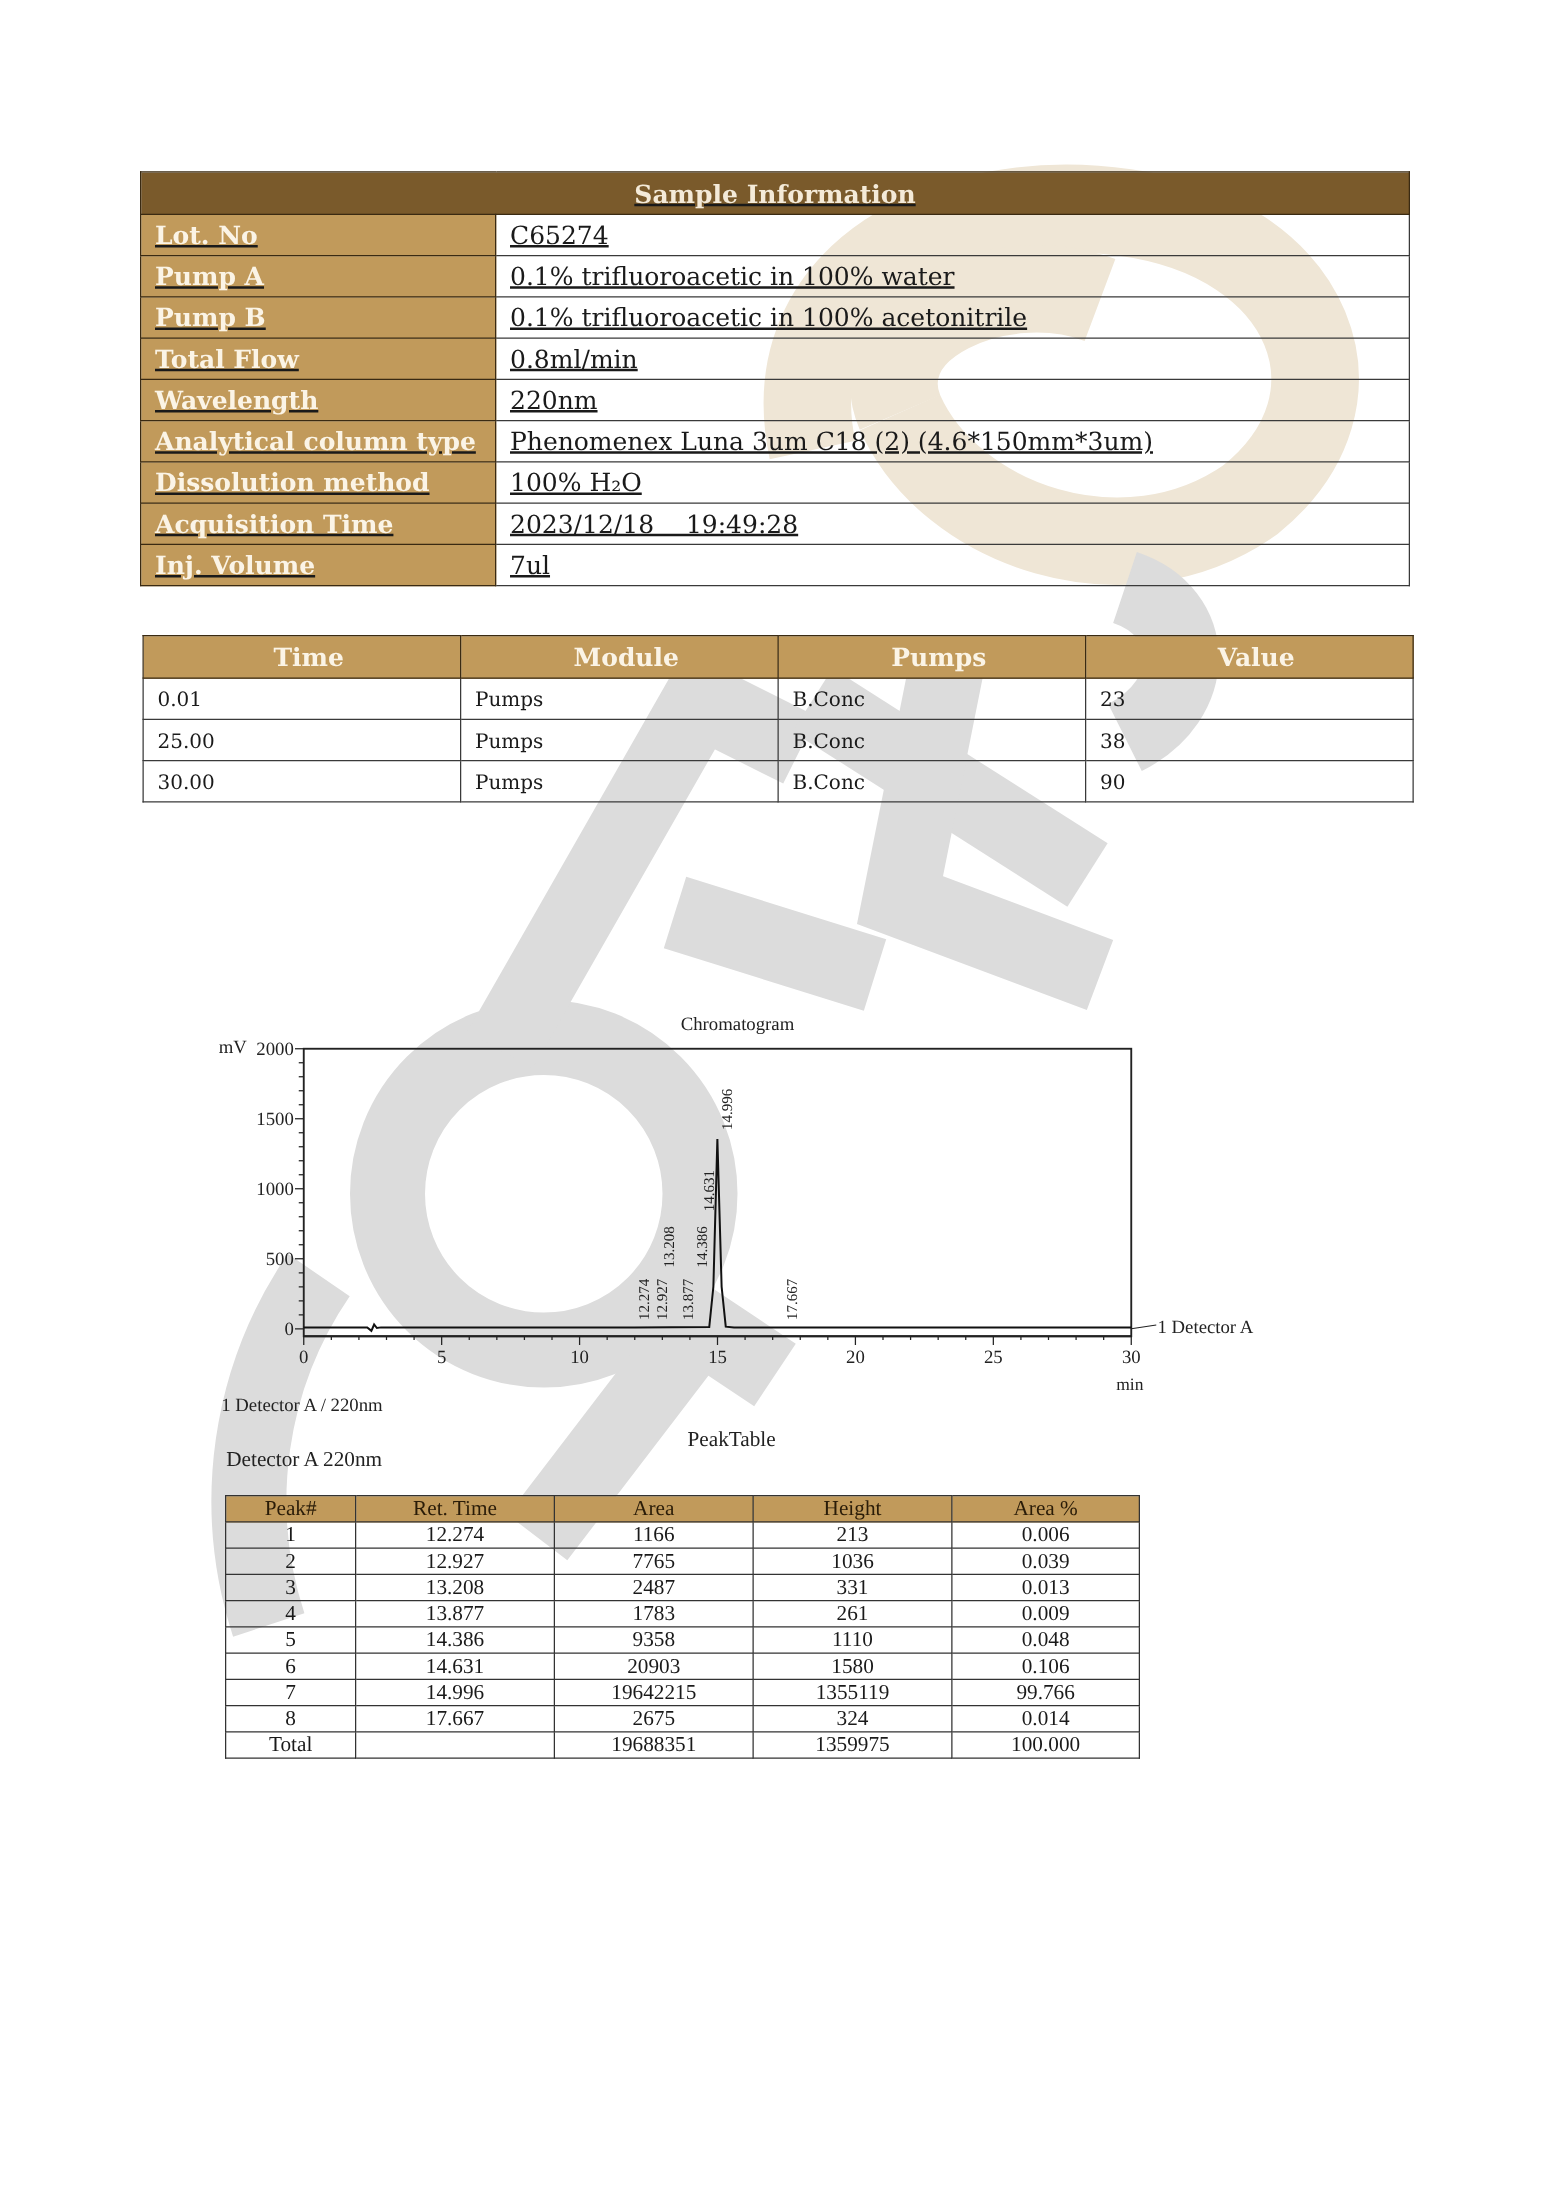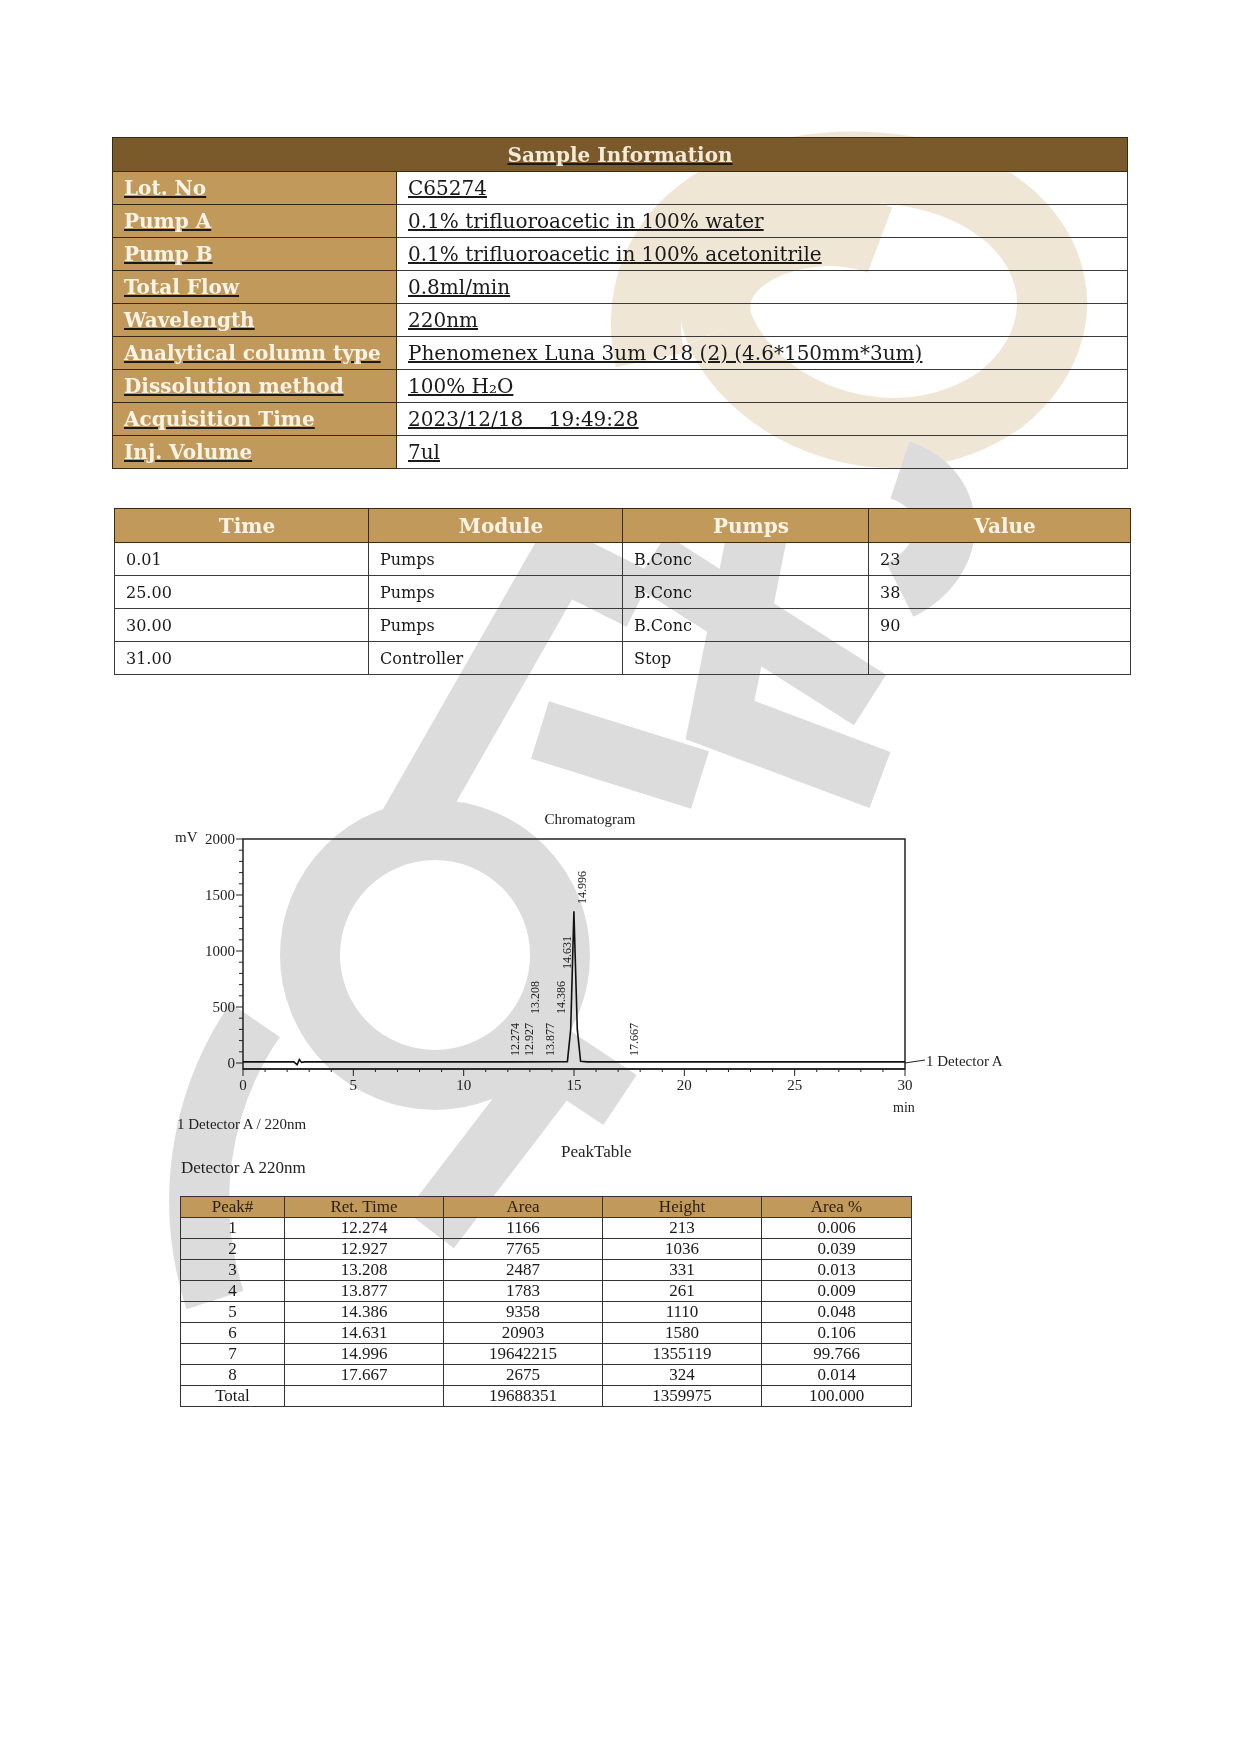--- a/index.html
+++ b/index.html
@@ -114,26 +114,20 @@
         <td>25.00</td>
         <td>Pumps</td>
         <td>B.Conc</td>
         <td>38</td>
       </tr>
     <tr>
         <td>30.00</td>
         <td>Pumps</td>
         <td>B.Conc</td>
         <td>90</td>
-      </tr>
-    <tr>
-        <td>31.00</td>
-        <td>Controller</td>
-        <td>Stop</td>
-        <td></td>
       </tr>
   </tbody>
 </table>
 
 <svg id="chart" viewBox="0 0 1241 1175">
   <text class="ctext" x="590" y="824" font-size="15" text-anchor="middle">Chromatogram</text>
   <text class="ctext" x="175" y="842" font-size="15">mV</text>
 
   <rect x="243" y="839" width="662" height="230" fill="none" stroke="#222" stroke-width="1.5"></rect>
   <g id="yticks">
@@ -215,21 +209,21 @@
       <text transform="translate(570.8574000000001,969) rotate(-90)" font-size="12" class="ctext">14.631</text>
       <text transform="translate(585.9117333333334,904) rotate(-90)" font-size="12" class="ctext">14.996</text>
       <text transform="translate(637.8518000000001,1056) rotate(-90)" font-size="12" class="ctext">17.667</text>
     </g>
   <line x1="905" y1="1063" x2="925" y2="1060" stroke="#222" stroke-width="1"></line>
   <text class="ctext" x="926" y="1066" font-size="15">1 Detector A</text>
   <text class="ctext" x="893" y="1112" font-size="14">min</text>
   <text class="ctext" x="177" y="1129" font-size="15">1 Detector A / 220nm</text>
 </svg>
 
-<div id="ptitle" style="left:550px;top:1142px;margin-left:11px;">PeakTable</div>
+<div id="ptitle" style="left:550px;top:1142px;">PeakTable</div>
 <div id="pdet" style="left:181px;top:1158px;">Detector A 220nm</div>
 <table id="peaks">
   <thead>
     <tr>
       <th style="width:103px">Peak#</th>
       <th style="width:158px">Ret. Time</th>
       <th style="width:158px">Area</th>
       <th style="width:158px">Height</th>
       <th>Area %</th>
     </tr>

